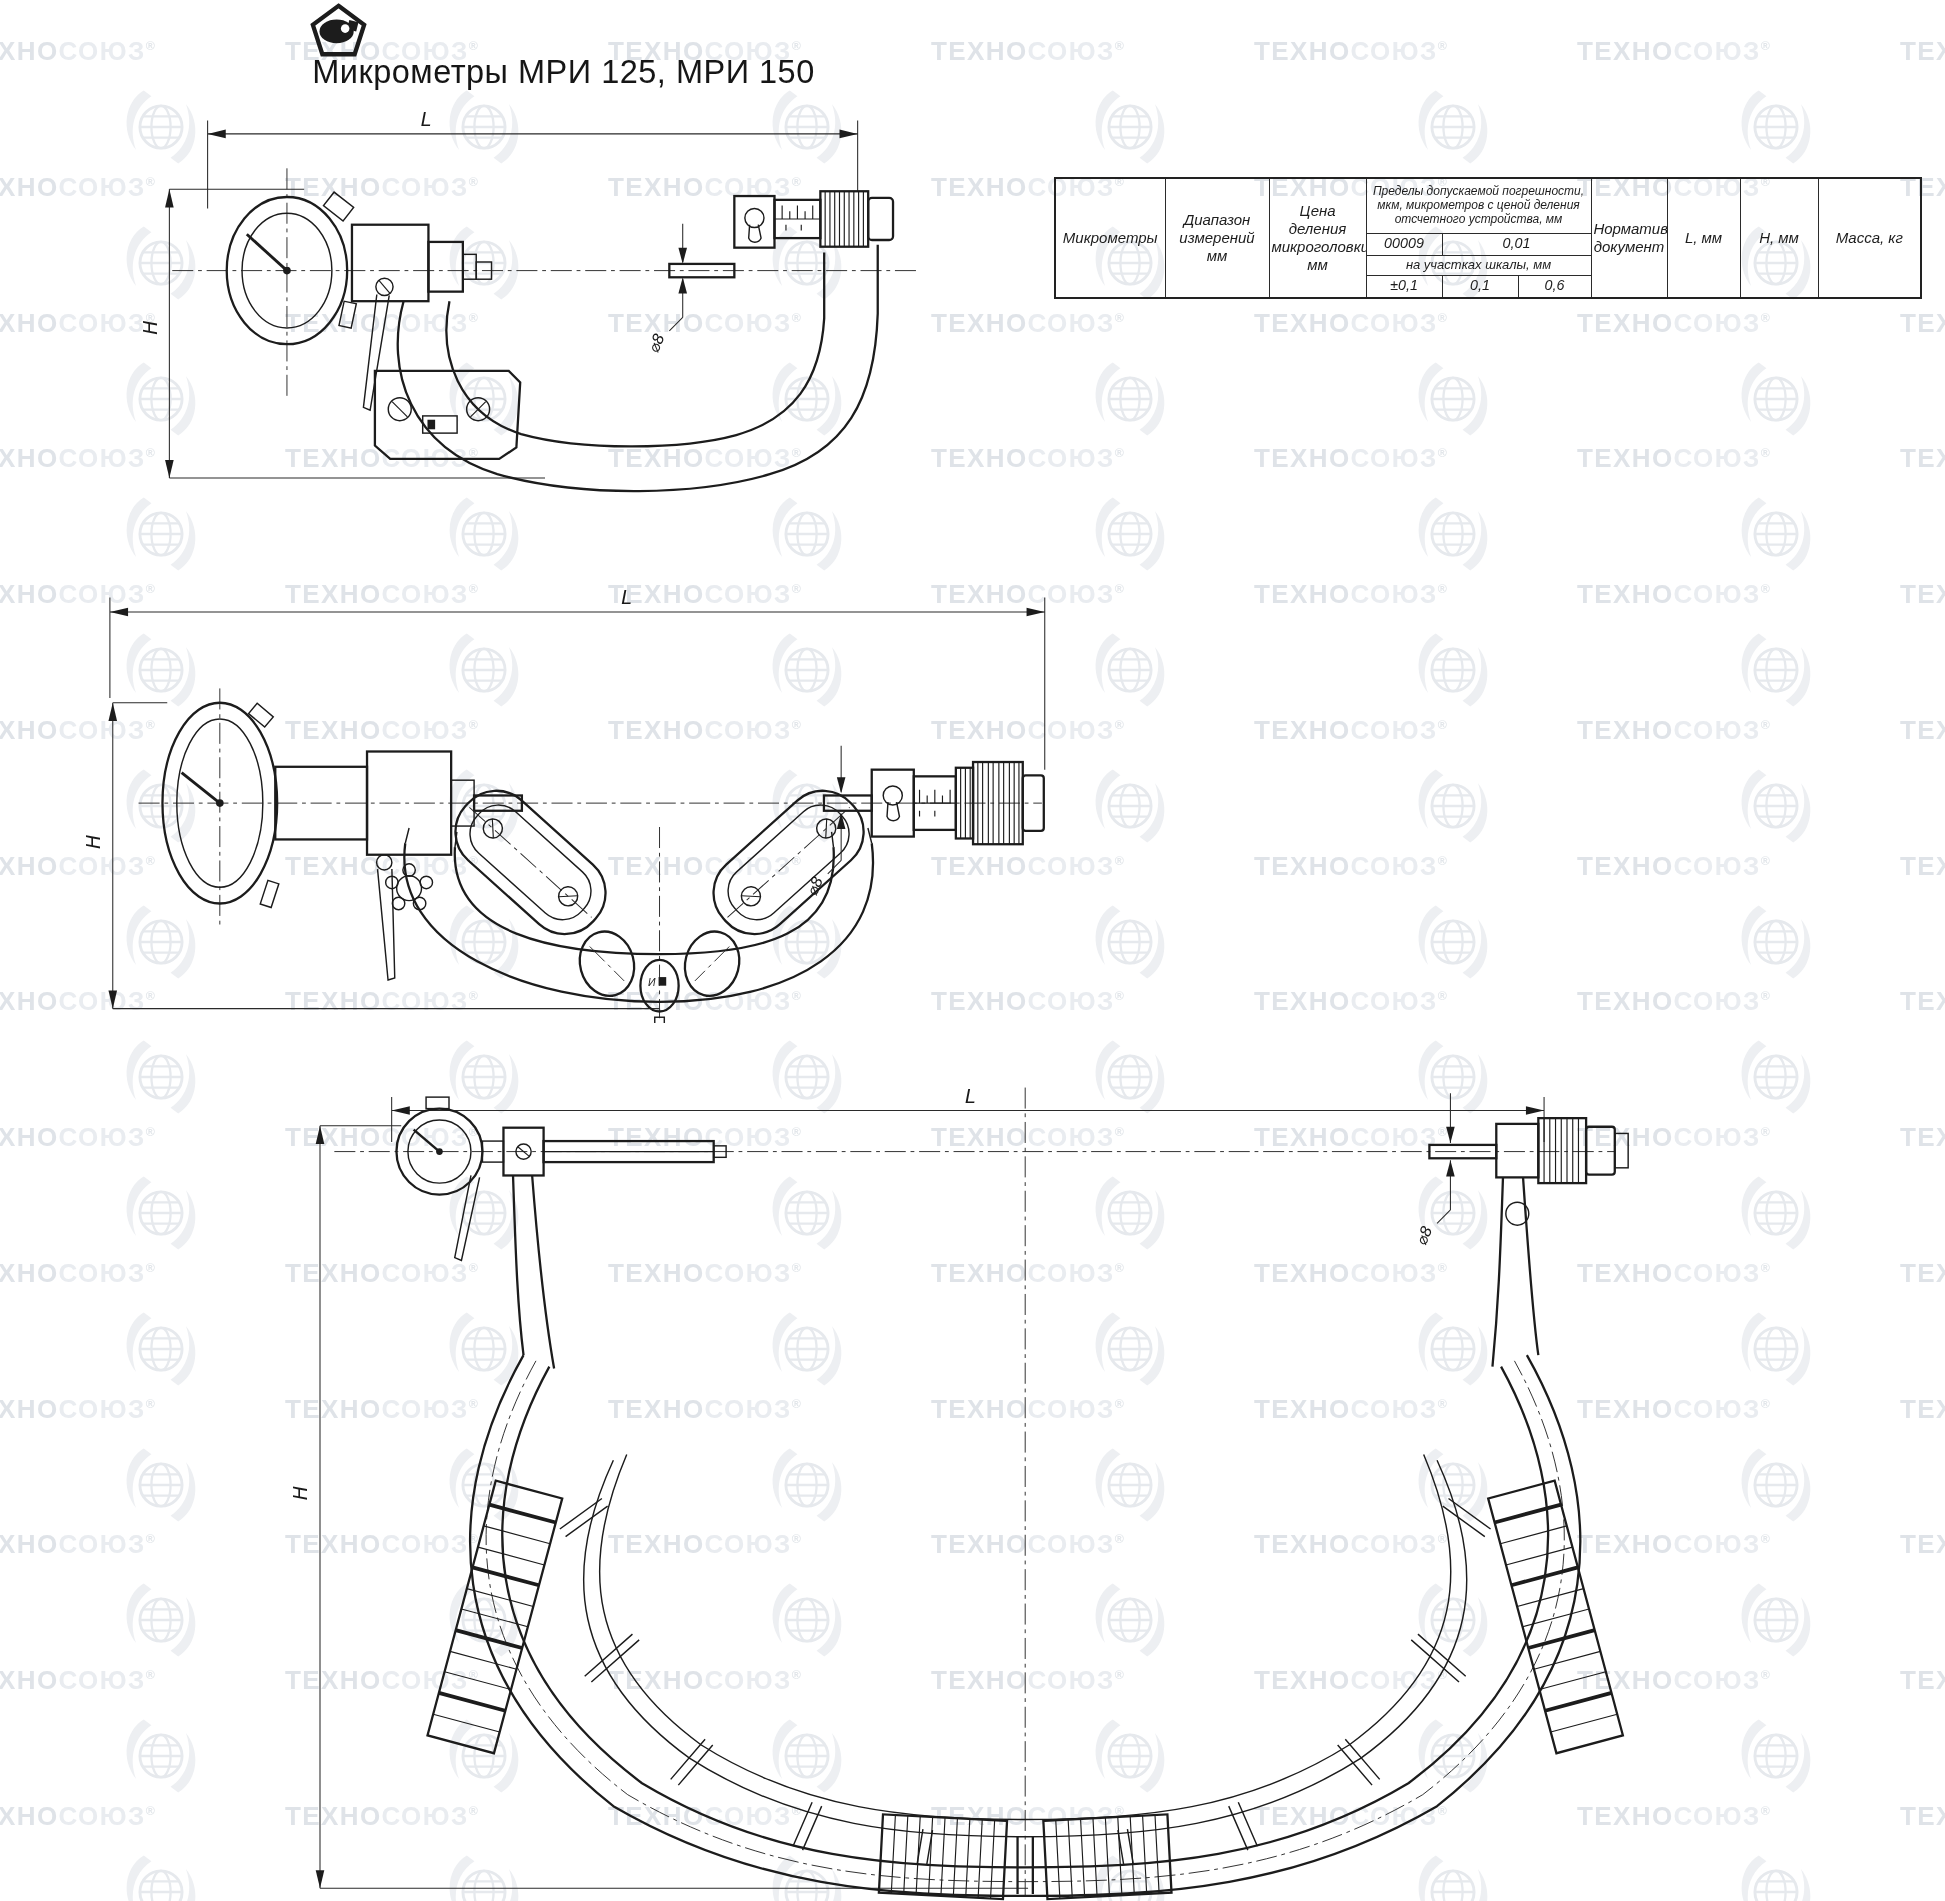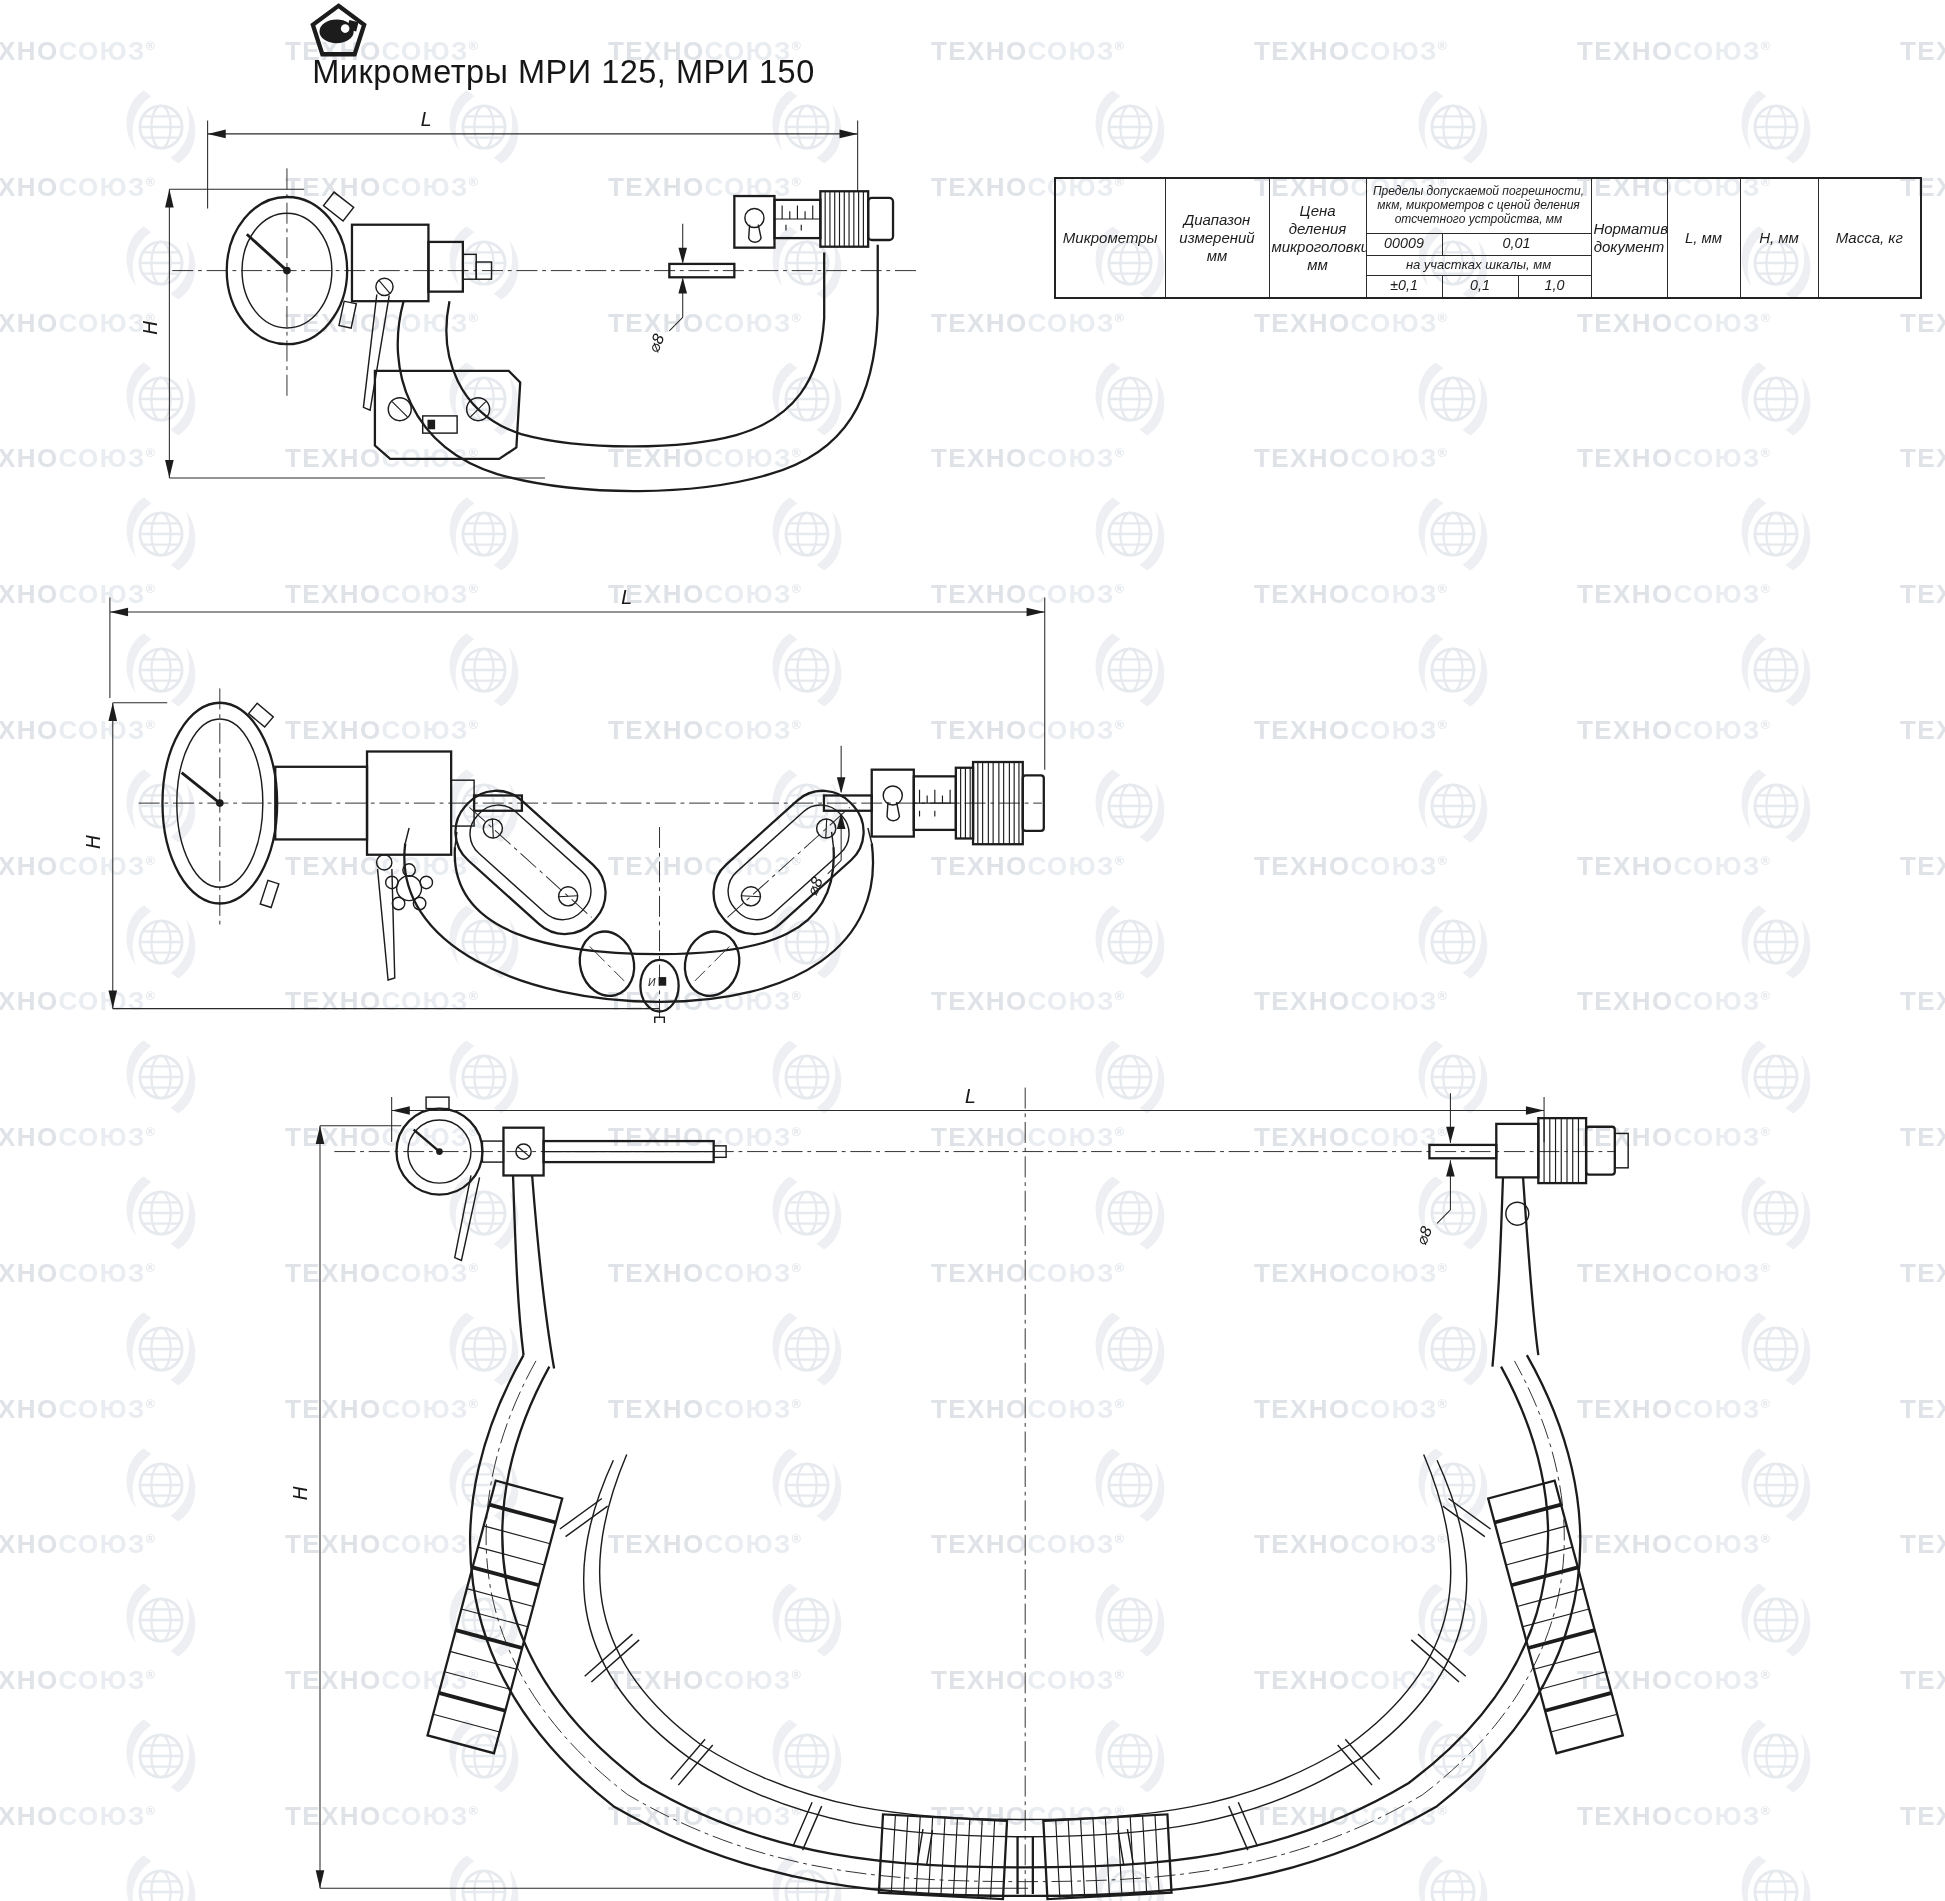--- a/index.html
+++ b/index.html
@@ -1049,20 +1049,20 @@
       <tr>
         <th class="num-h">00009</th>
         <th class="num-h" colspan="2">0,01</th>
       </tr>
       <tr>
         <th class="scale-h" colspan="3">на участках шкалы, мм</th>
       </tr>
       <tr>
         <th class="num-h">±0,1</th>
         <th class="num-h">0,1</th>
-        <th class="num-h">1,0</th>
+        <th class="num-h">0,6</th>
       </tr>
     </thead>
     <tbody id="spec-body"></tbody>
   </table>
 
 </div>
 
 
 </body></html>

